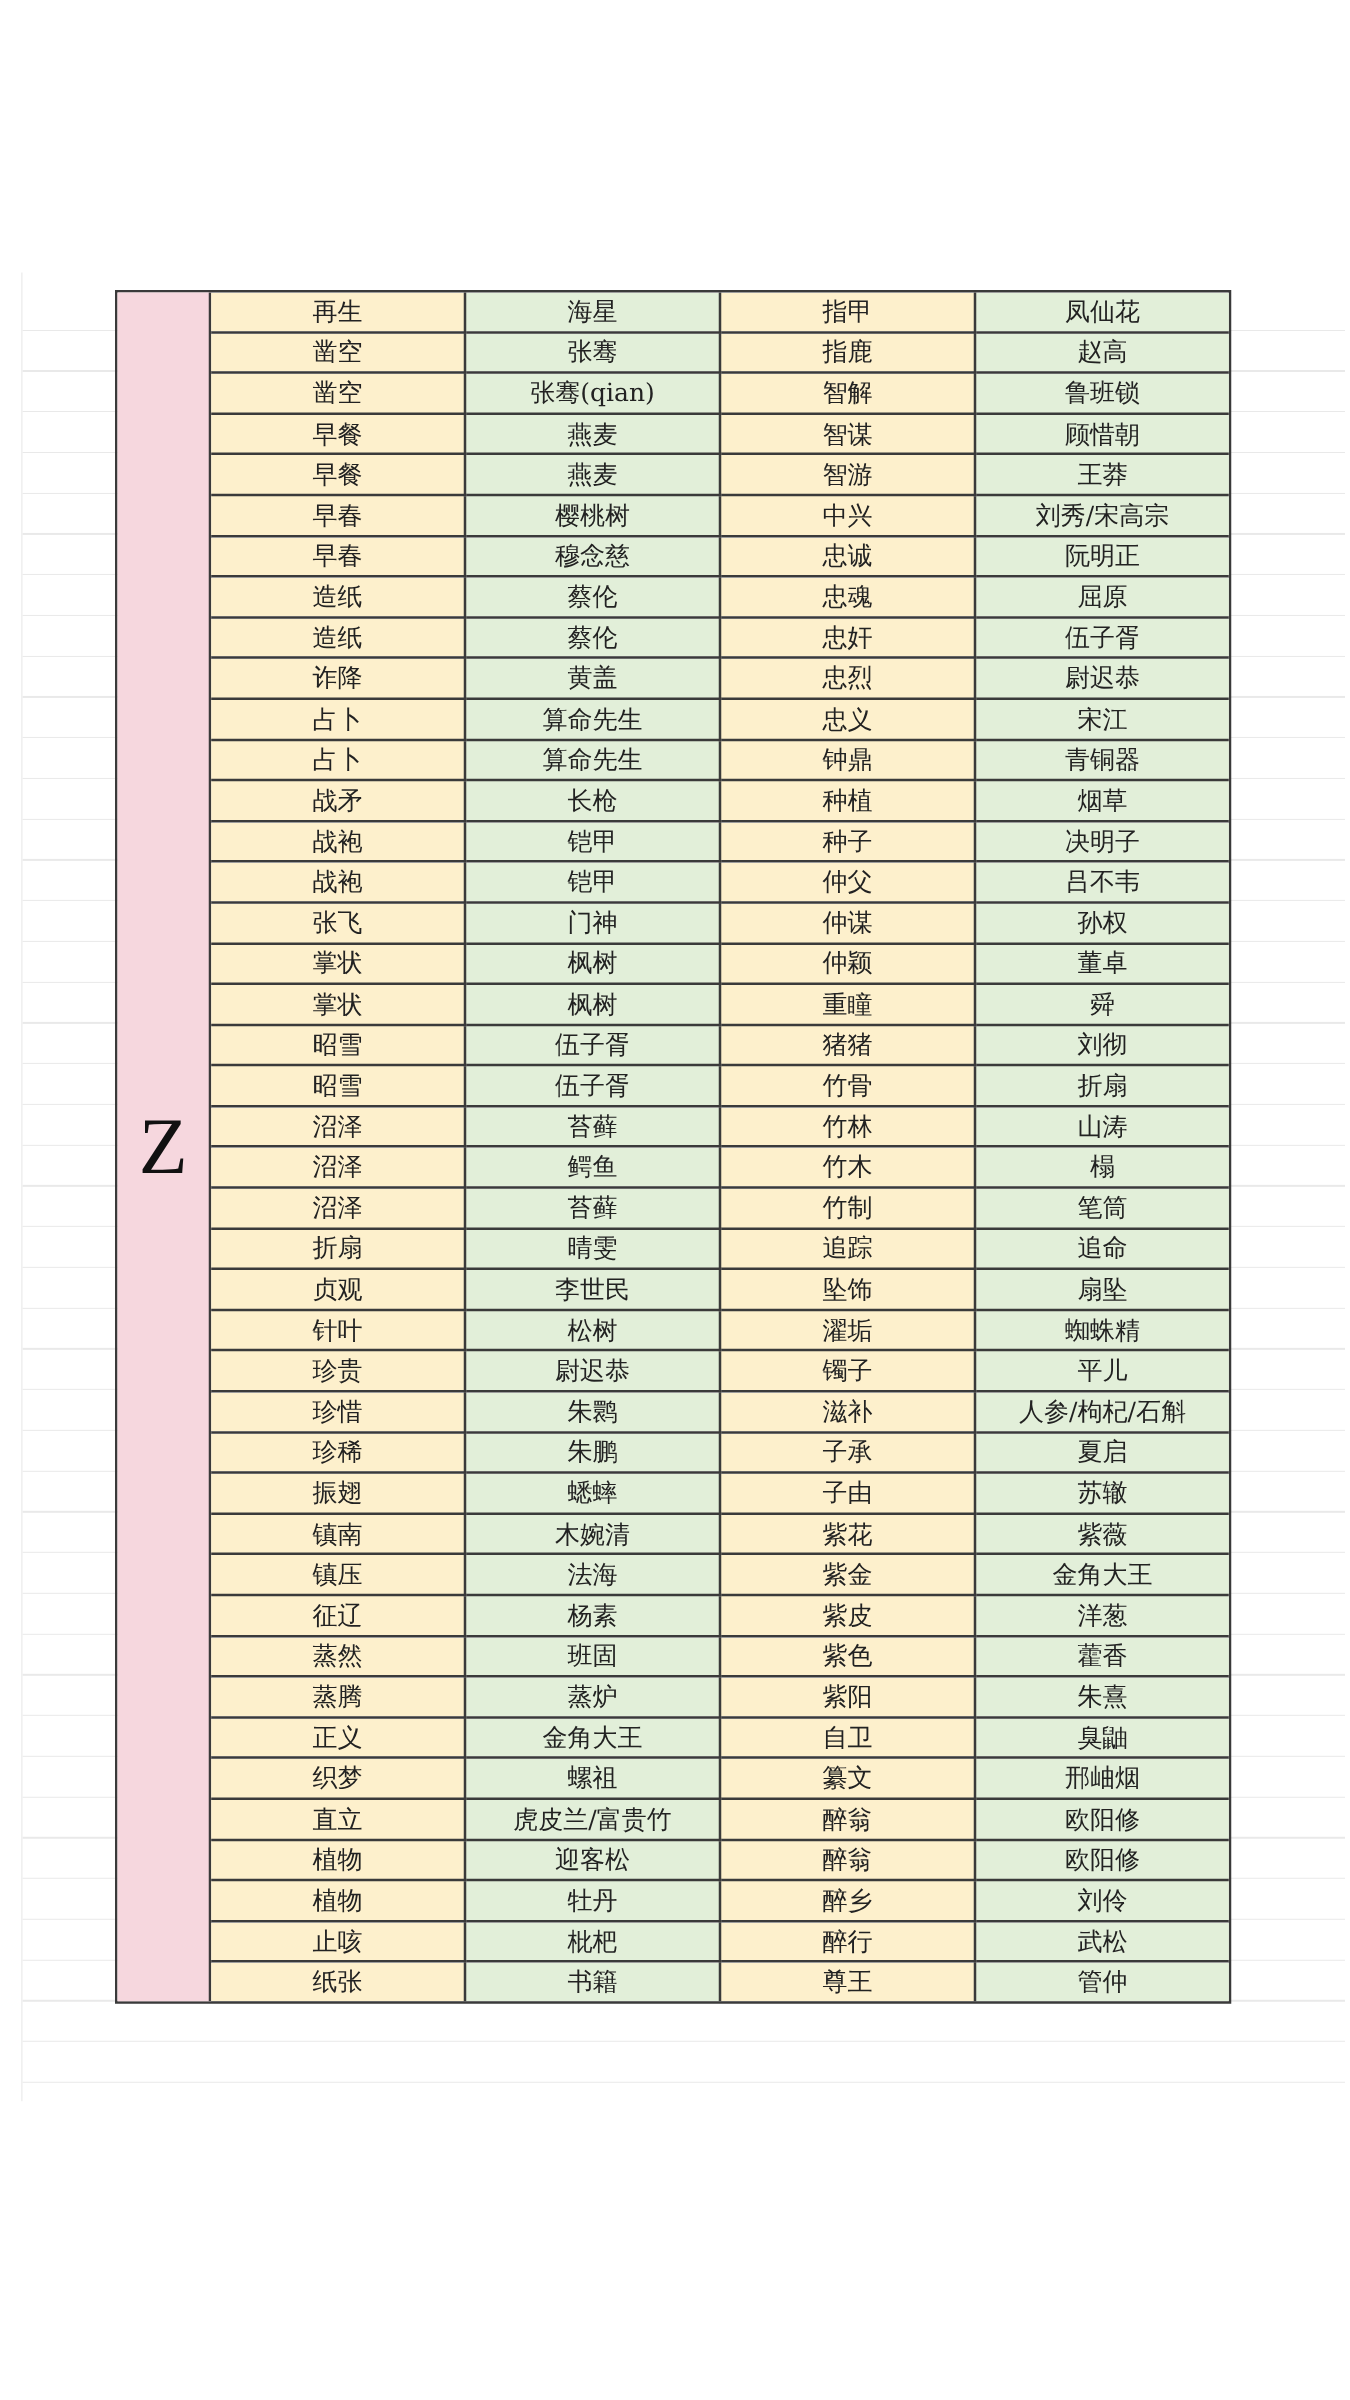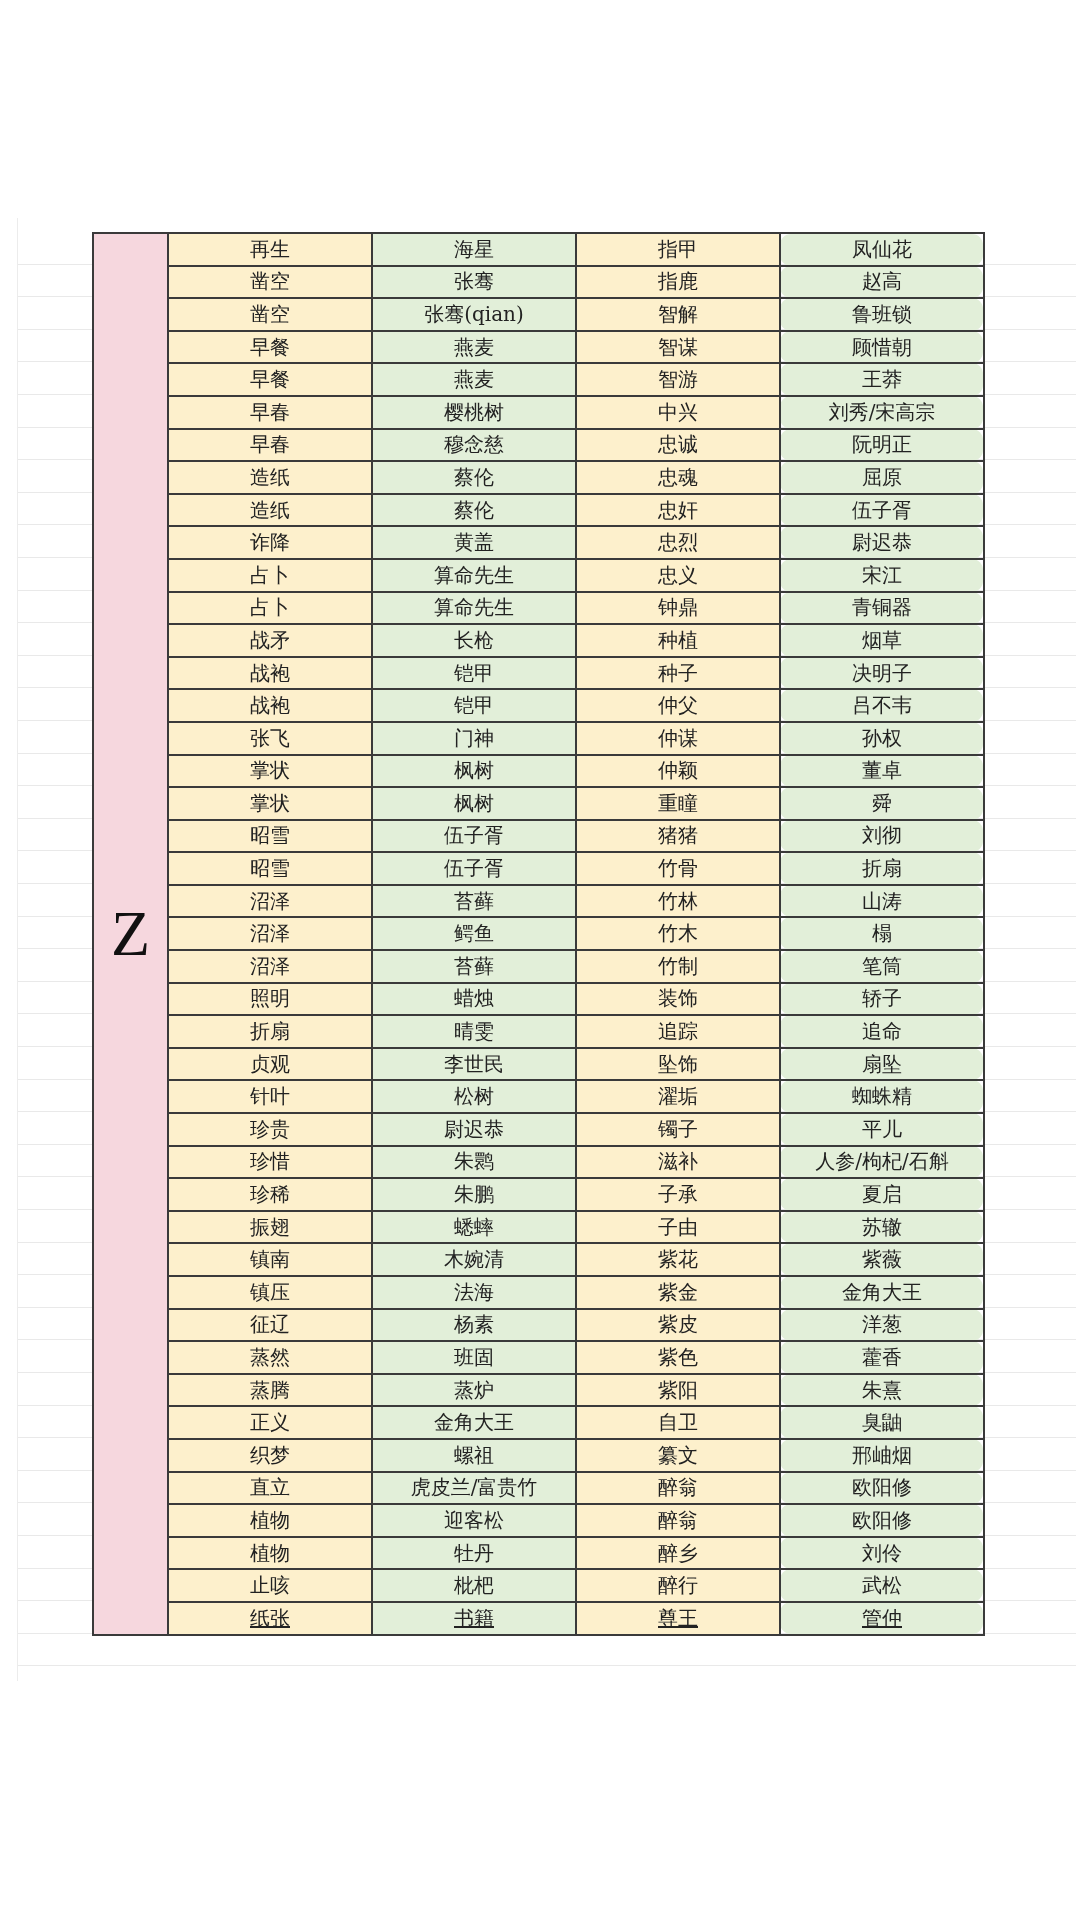--- a/index.html
+++ b/index.html
@@ -26,23 +26,23 @@
     .letter-cell span {
       font-family: "Liberation Serif", "DejaVu Serif", serif;
       font-size: 64px; color: #111; line-height: 1;
     }
     table { border-collapse: collapse; table-layout: fixed; padding-left: 16px; }
     td {
       height: 30.6px; padding: 0; text-align: center; vertical-align: middle;
       border: 2px solid #3a3a3a; font-size: 20px; color: #222; white-space: nowrap; overflow: hidden;
     }
     tr:first-child td { border-top: none; }
-    tr:last-child td { border-bottom: none; text-decoration: underline; }
+    tr:last-child td { border-bottom: none; }
     td:first-child { border-left: none; }
-    td:last-child { border-right: none; border-radius: 11px; }
+    td:last-child { border-right: none; }
     td.y { background: #fdf0cc; width: 202px; }
     td.g { background: #e2efd9; width: 202px; }
   </style>
 </head>
 <body>
 
 <div class="sheet-grid"></div>
 
 <div class="table-wrap">
   <div class="letter-cell">
@@ -182,26 +182,20 @@
           <td class="y">竹木</td>
           <td class="g">榻</td>
         </tr>
         <tr>
           <td class="y">沼泽</td>
           <td class="g">苔藓</td>
           <td class="y">竹制</td>
           <td class="g">笔筒</td>
         </tr>
         <tr>
-          <td class="y">照明</td>
-          <td class="g">蜡烛</td>
-          <td class="y">装饰</td>
-          <td class="g">轿子</td>
-        </tr>
-        <tr>
           <td class="y">折扇</td>
           <td class="g">晴雯</td>
           <td class="y">追踪</td>
           <td class="g">追命</td>
         </tr>
         <tr>
           <td class="y">贞观</td>
           <td class="g">李世民</td>
           <td class="y">坠饰</td>
           <td class="g">扇坠</td>

